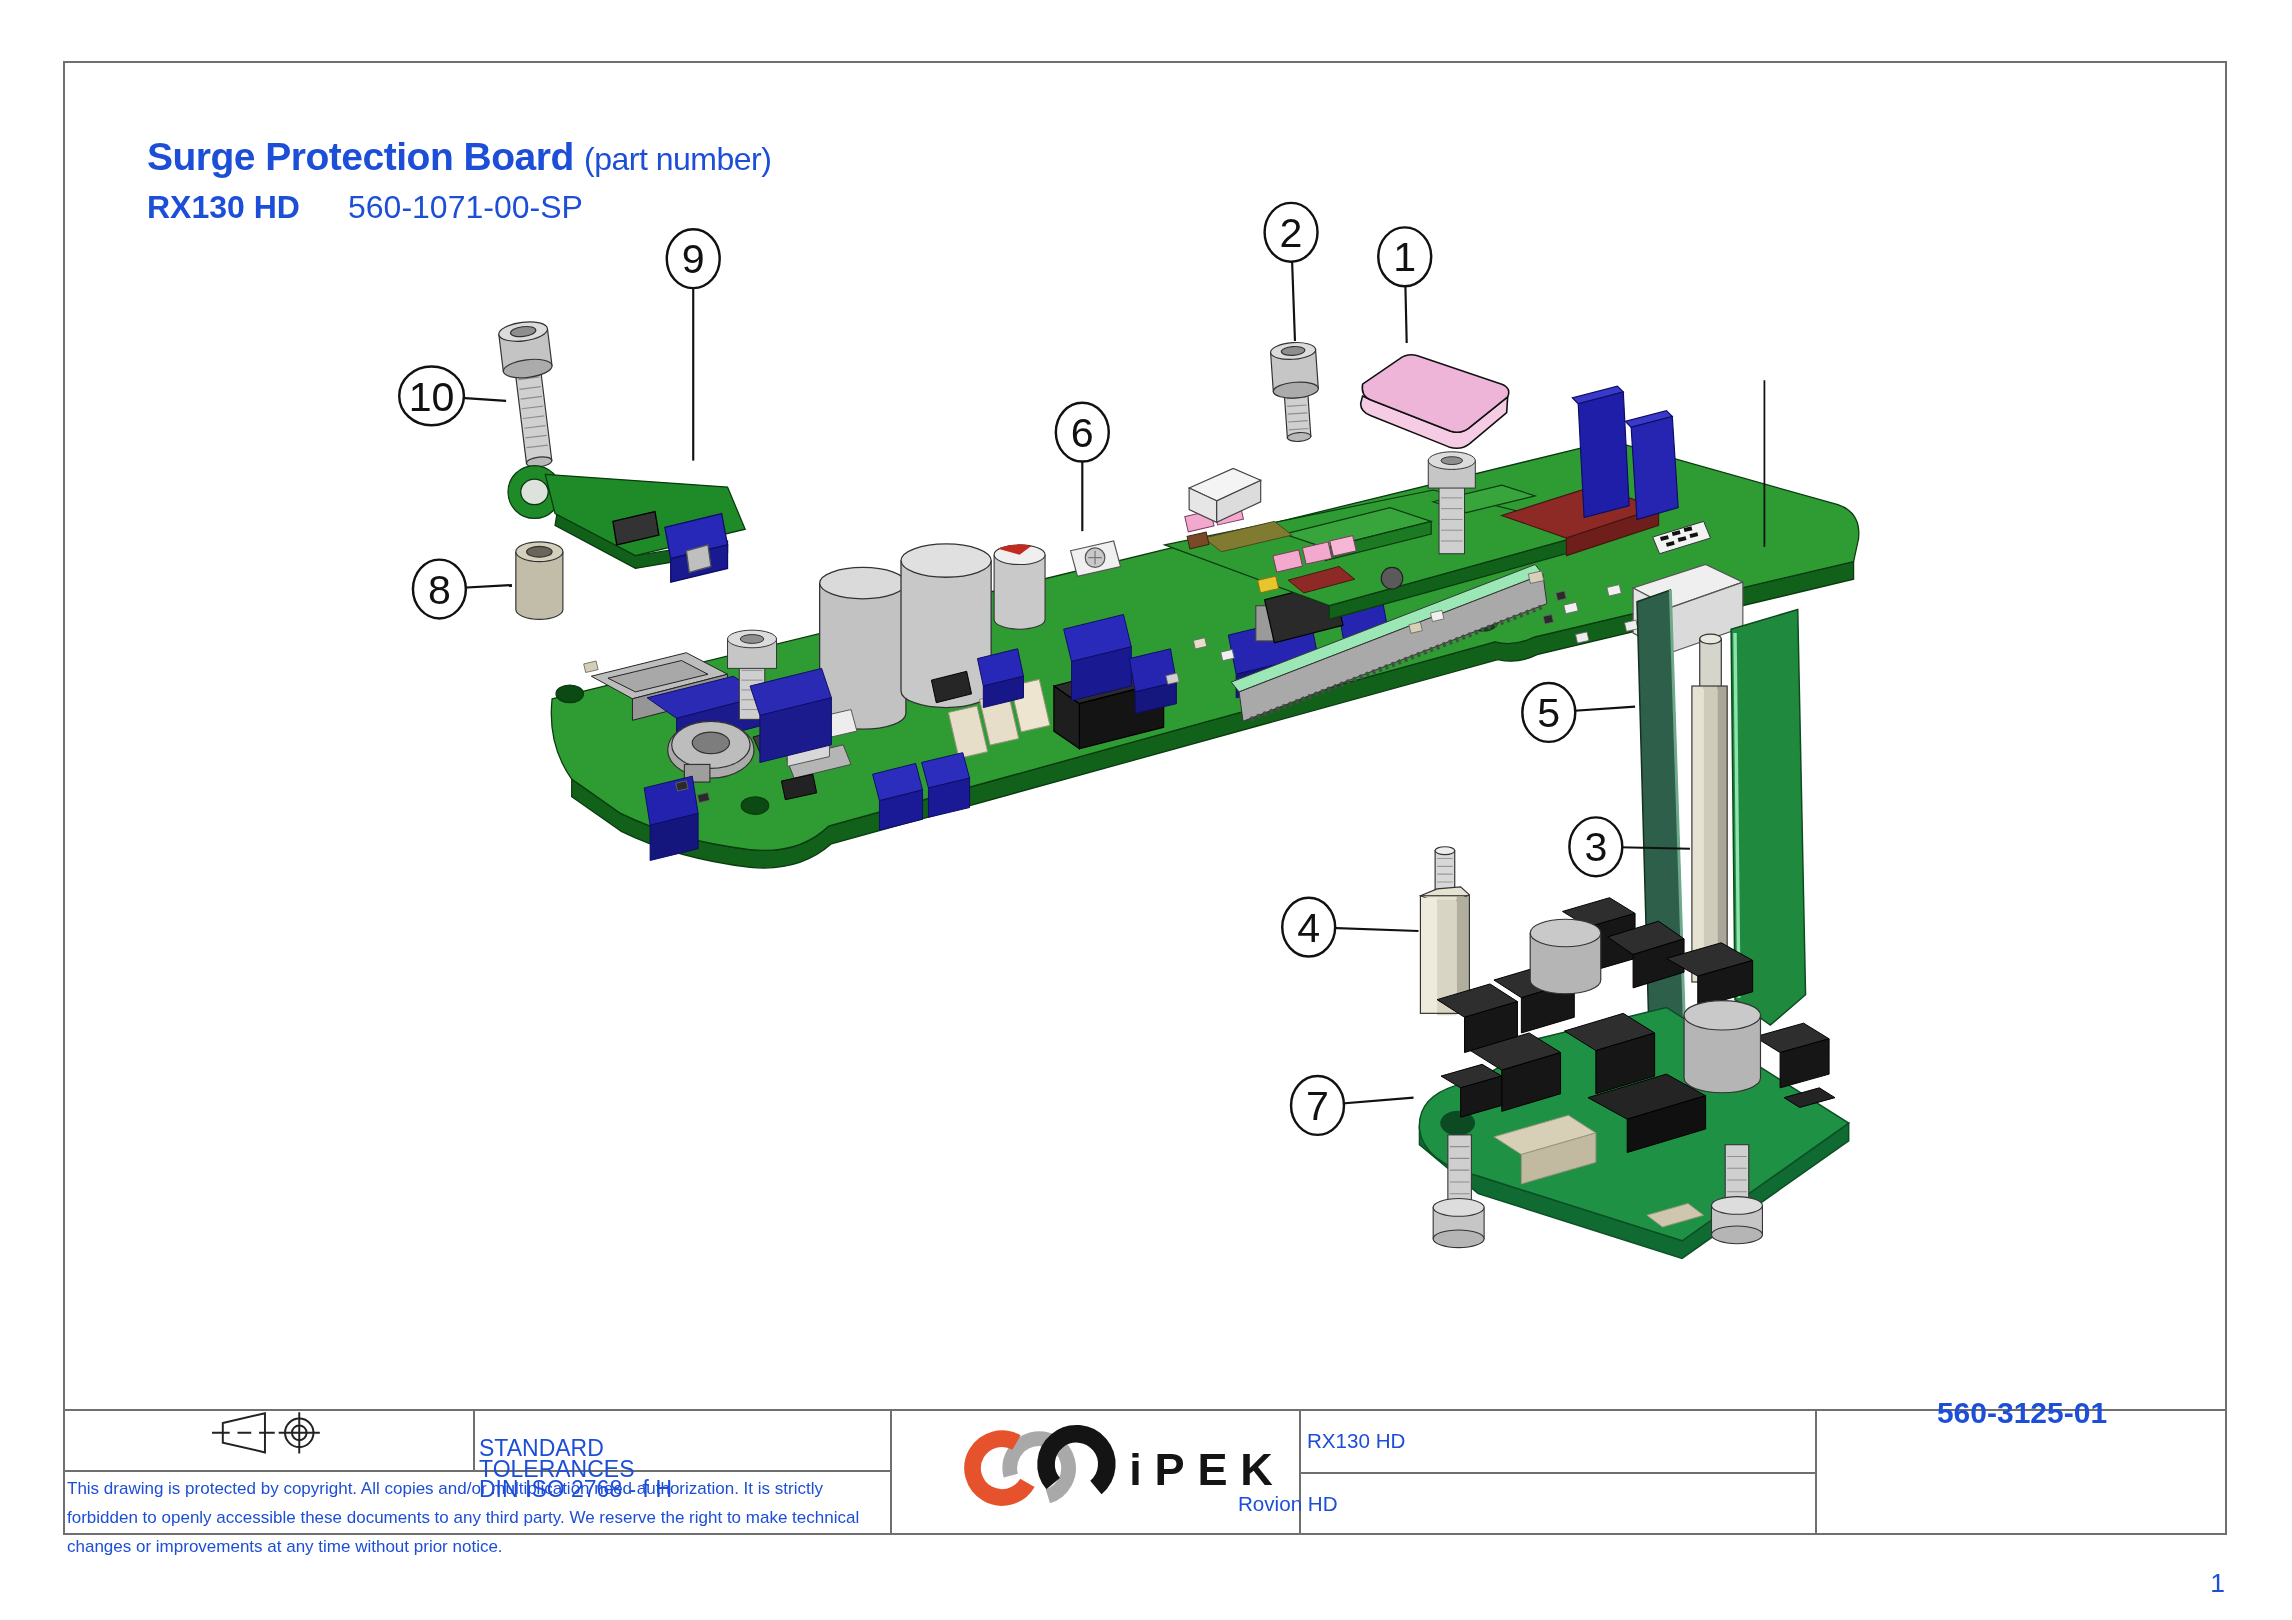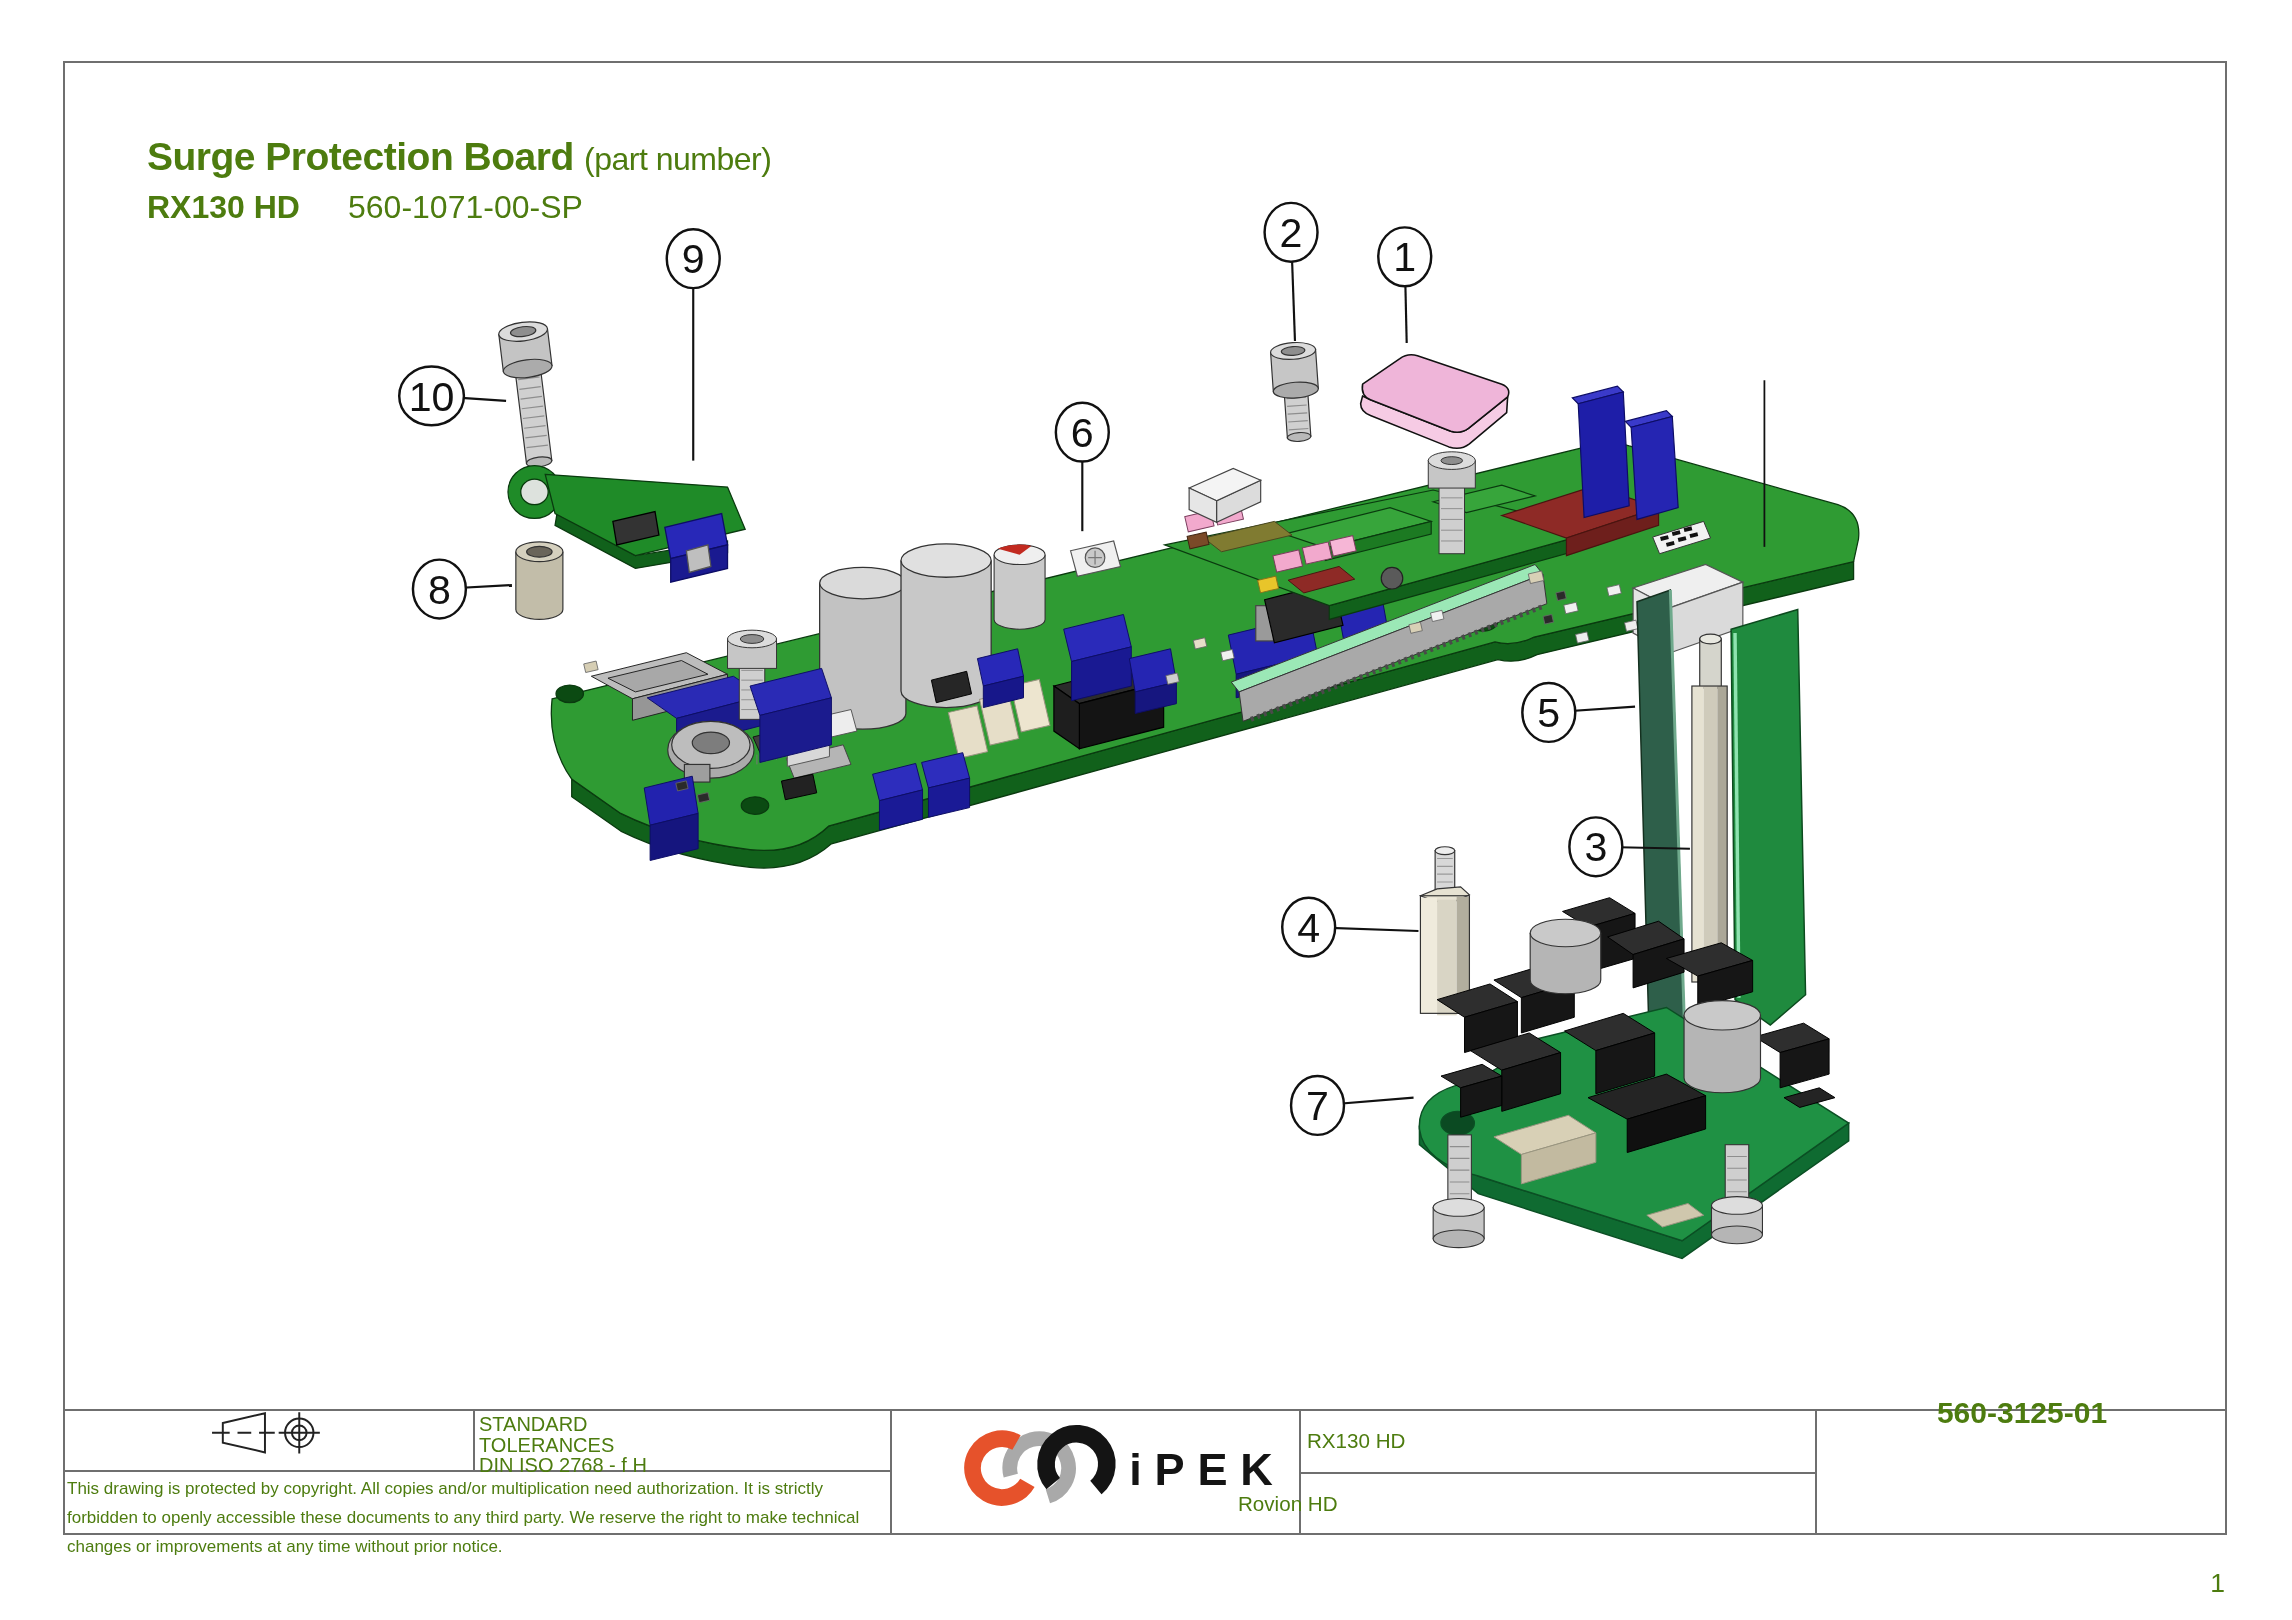--- a/index.html
+++ b/index.html
@@ -1,29 +1,29 @@
 <!DOCTYPE html>
 <html><head>
 <meta charset="utf-8">
 <style>
   html,body{margin:0;padding:0;background:#ffffff;}
   .page{position:relative;width:2293px;height:1620px;background:#fff;
-        font-family:"Liberation Sans",sans-serif;color:#4d7c0f;overflow:hidden;}
+        font-family:"Liberation Sans",sans-serif;color:#1d4ed8;overflow:hidden;}
   .border-frame{position:absolute;left:63px;top:61px;width:2164px;height:1474px;
         border:2px solid #6f6f6f;box-sizing:border-box;}
   
   .hdr{position:absolute;left:147px;top:135px;}
   .hdr .title-line{font-size:39px;font-weight:bold;letter-spacing:-0.5px;}
   .hdr .title-line .suffix{font-weight:normal;font-size:32px;}
   .hdr table{border-collapse:collapse;margin-top:9.8px;}
   .hdr td{font-size:32px;padding:0 0 3.9px 0;vertical-align:top;}
   .hdr td.model{font-weight:bold;width:201px;}
   
   .tb-line{position:absolute;background:#6f6f6f;}
-  .tb-text{position:absolute;font-size:20px;line-height:20.6px;}
+  .tb-text{position:absolute;font-size:23px;line-height:20.6px;margin-top:24px;}
   .tb-legal{position:absolute;left:67px;top:1474px;width:821px;
         font-size:17px;line-height:29px;}
   .tb-model{position:absolute;font-size:20.6px;}
   .tb-number{position:absolute;left:1815px;top:1396px;width:414px;text-align:center;
         font-size:30px;font-weight:bold;}
   .page-num{position:absolute;left:2137px;top:1568px;width:88px;text-align:right;font-size:26.5px;}
   svg{position:absolute;left:0;top:0;}
   text.callout-num{font-family:"Liberation Sans",sans-serif;font-size:42px;fill:#111;}
   .ipek-text{font-family:"Liberation Sans",sans-serif;font-weight:bold;font-size:46px;
         letter-spacing:13px;fill:#141414;}

